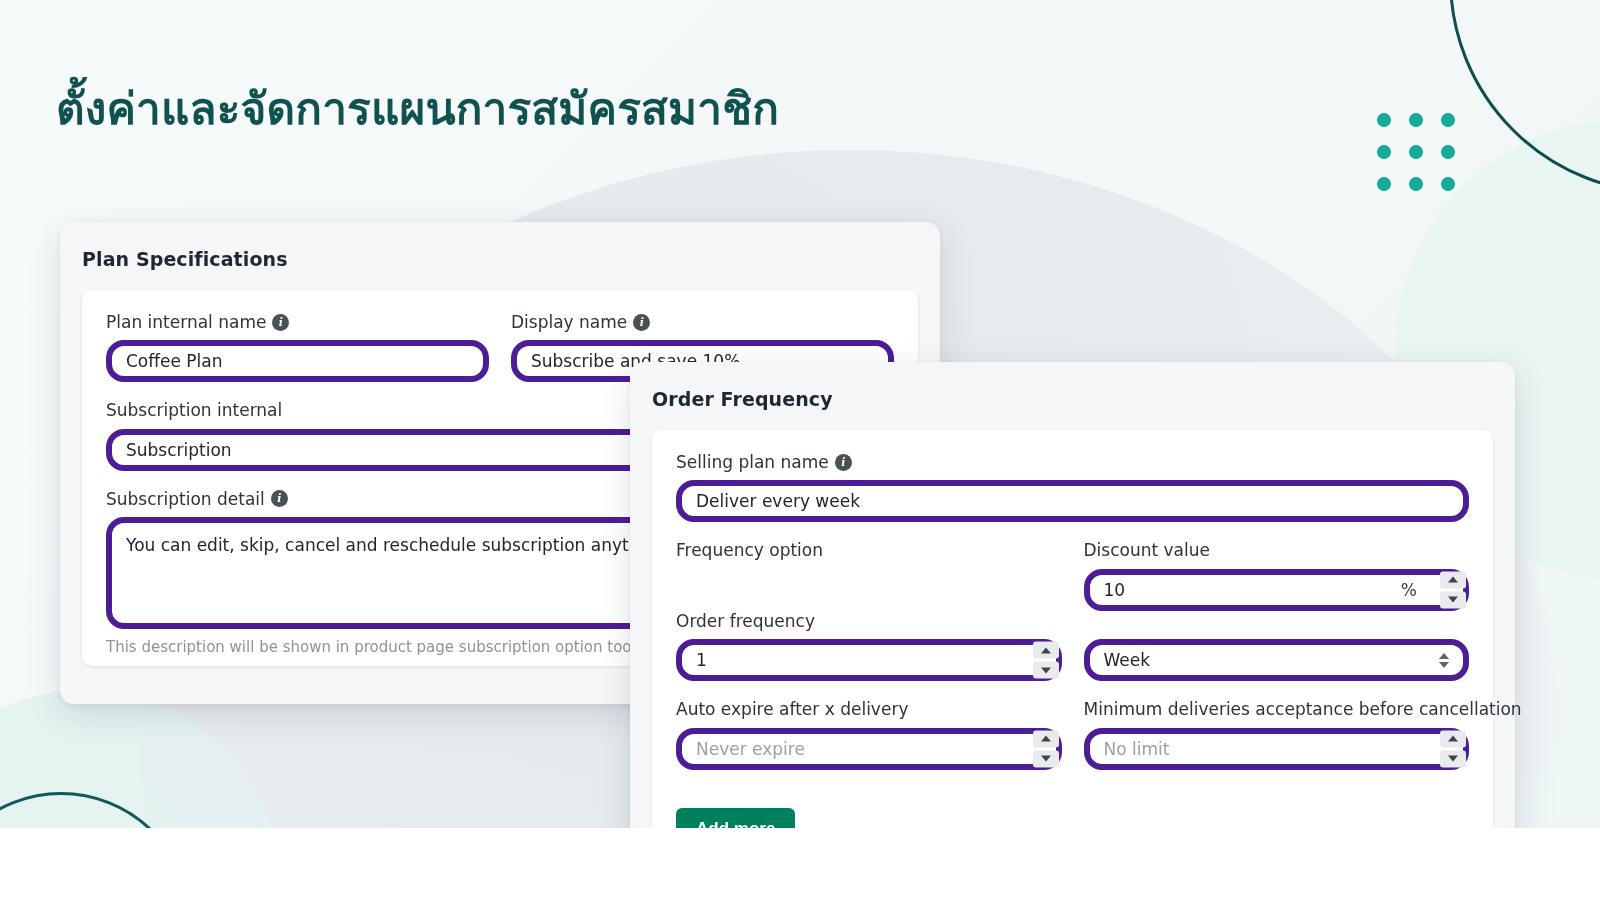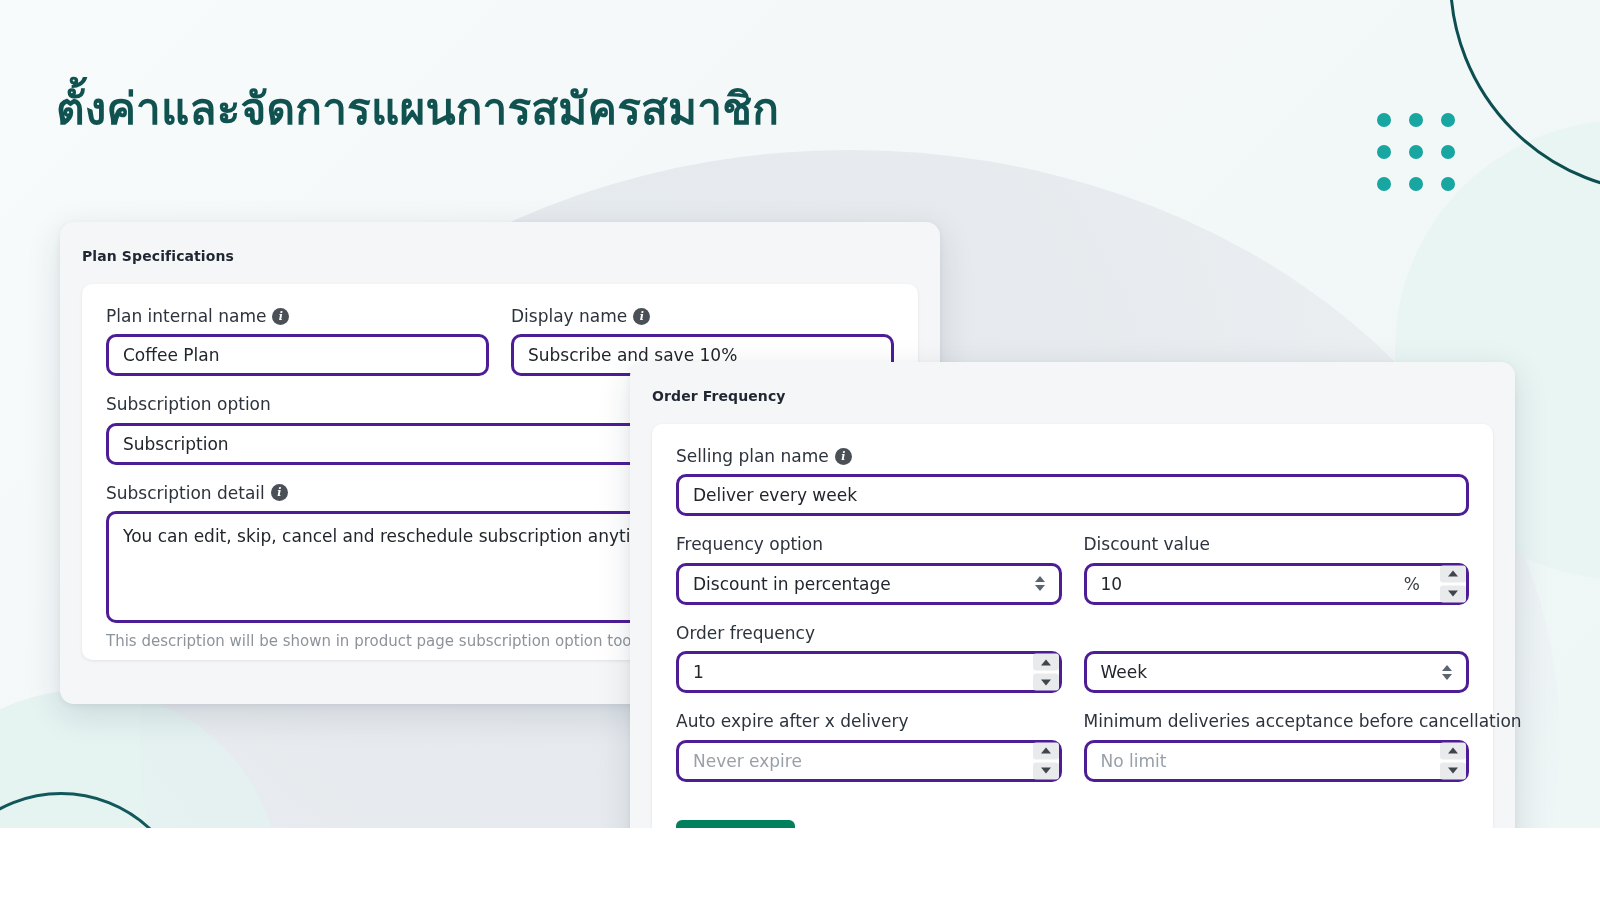--- a/index.html
+++ b/index.html
@@ -93,21 +93,21 @@
   }
 
   
   .card {
     position: absolute;
     background: #f5f6f7;
     border-radius: 14px;
     box-shadow: 0 10px 34px rgba(23,41,64,.13), 0 2px 6px rgba(23,41,64,.06);
   }
   .card-title {
-    font-size: 14px;
+    font-size: 19px;
     font-weight: 700;
     color: #1f2733;
     padding: 26px 0 0 22px;
     letter-spacing: .1px;
   }
   .card-body {
     margin: 20px 22px 24px 22px;
     background: #ffffff;
     border-radius: 10px;
     box-shadow: 0 1px 3px rgba(23,41,64,.10);
@@ -145,22 +145,22 @@
     line-height: 1;
   }
 
   .ctrl {
     position: relative;
     display: flex;
     align-items: center;
     width: 100%;
     height: 42px;
     background: #fff;
-    border: 3px solid #4c1d95;
-    border-radius: 10px;
+    border: 6px solid #4c1d95;
+    border-radius: 18px;
     padding: 0 14px;
     font-size: 17px;
     color: #22262c;
     overflow: hidden;
   }
   .ctrl.ta {
     height: 112px;
     align-items: flex-start;
     padding-top: 11px;
     line-height: 1.4;
@@ -319,21 +319,21 @@
             <span class="info-icon">i</span>
           </div>
           <div class="ctrl">
             <span>Subscribe and save 10%</span>
           </div>
         </div>
       </div>
 
       <div class="field">
         <div class="lbl">
-          <span>Subscription option</span>
+          <span>Subscription internal</span>
         </div>
         <div class="ctrl">
           <span>Subscription</span>
         </div>
       </div>
 
       <div class="field">
         <div class="lbl">
           <span>Subscription detail</span>
           <span class="info-icon">i</span>
@@ -361,27 +361,20 @@
         <div class="ctrl">
           <span>Deliver every week</span>
         </div>
       </div>
 
       
       <div class="row2">
         <div class="col field">
           <div class="lbl">
             <span>Frequency option</span>
-          </div>
-          <div class="ctrl">
-            <span>Discount in percentage</span>
-            <span class="sel-arrows">
-              <span class="up"></span>
-                <span class="down"></span>
-            </span>
           </div>
         </div>
 
         <div class="col field">
           <div class="lbl">
             <span>Discount value</span>
           </div>
           <div class="spin-wrap">
             <div class="ctrl">
               <span>10</span>

